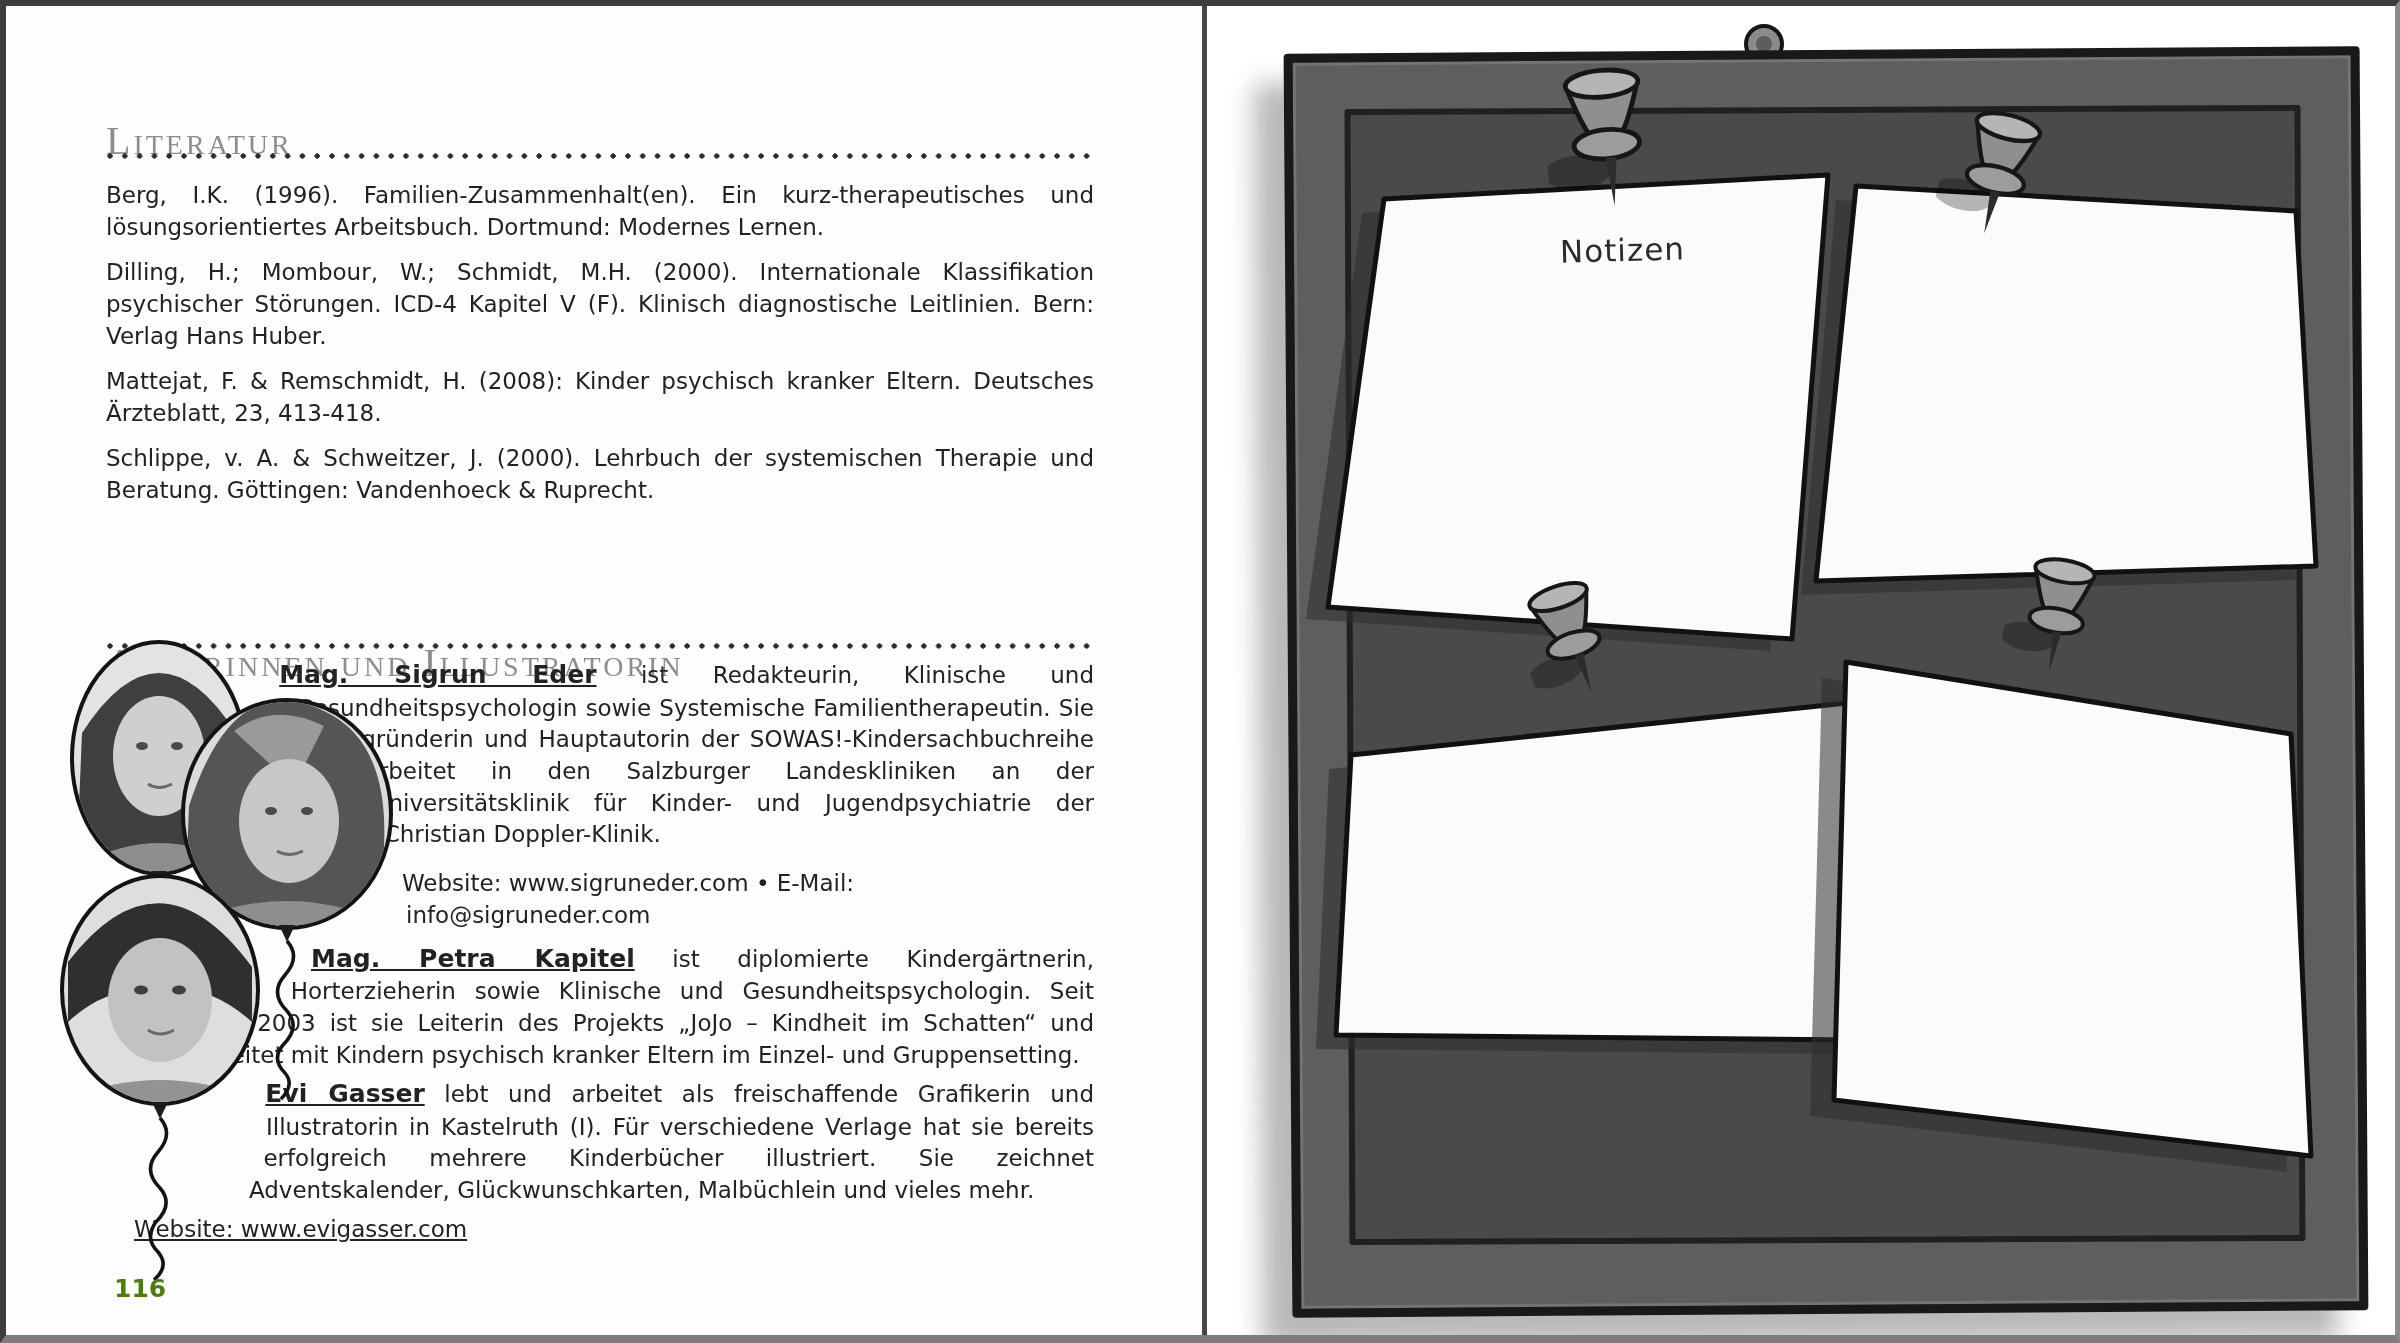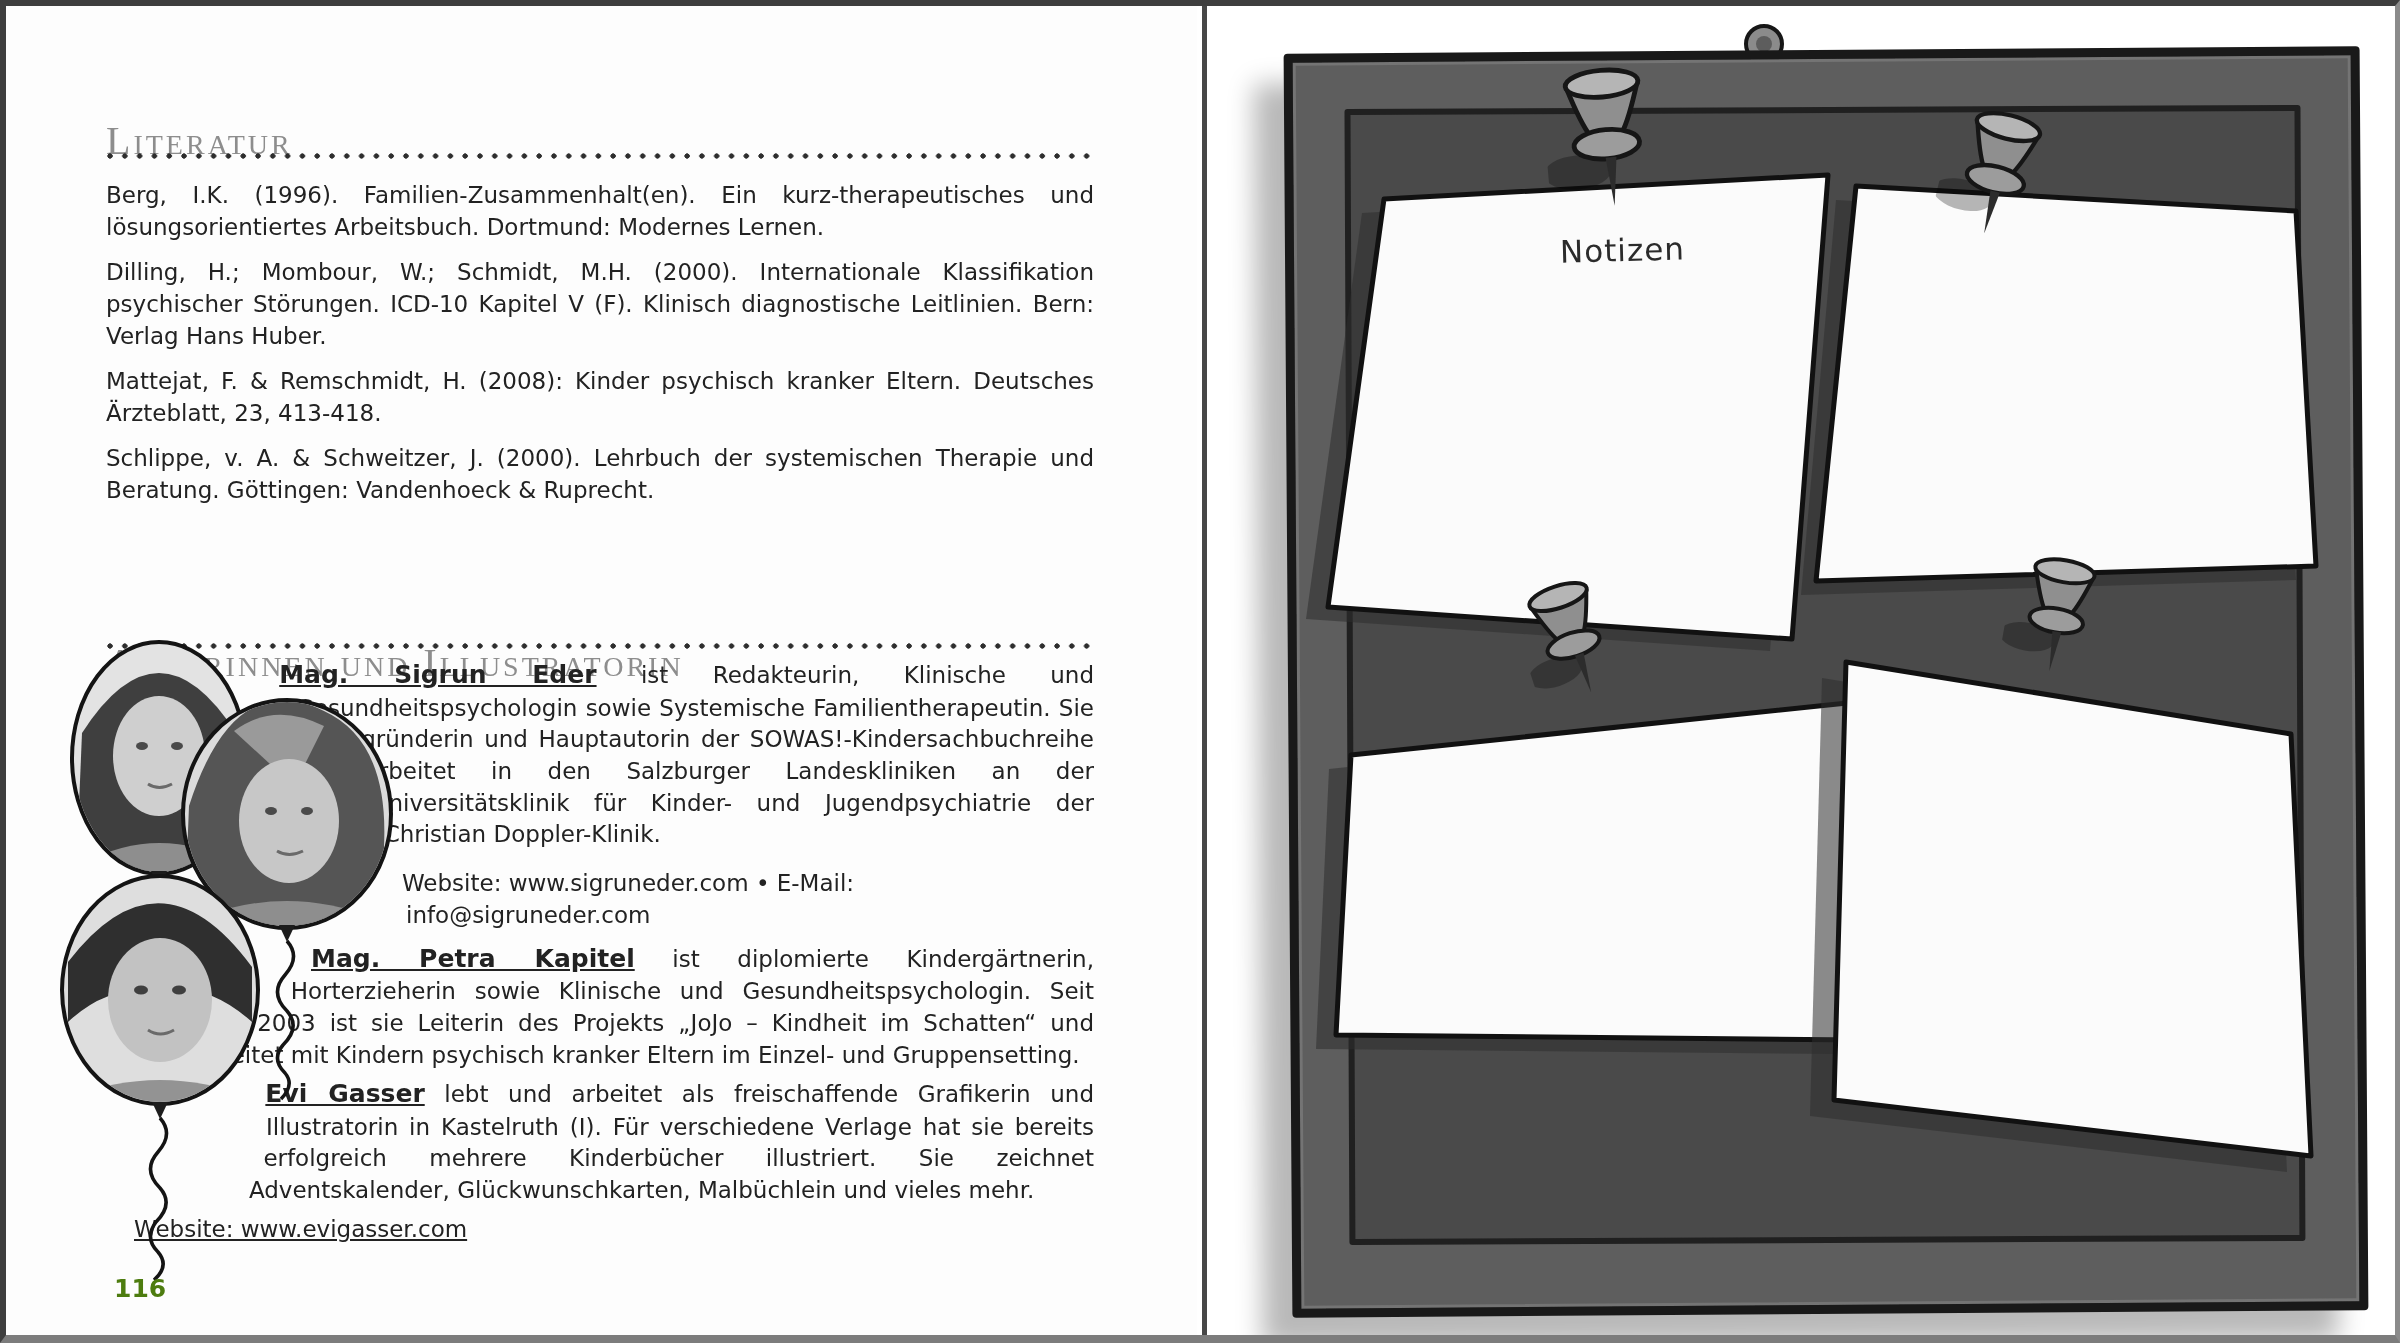--- a/index.html
+++ b/index.html
@@ -61,21 +61,21 @@
 
 <div id="spread">
 
   <div id="page-left">
 
     <h2 class="sec-heading" style="left:100px;top:78px;">Literatur</h2>
     <div class="dotline" style="left:100px;top:146px;width:988px;"></div>
 
     <div id="bib-list">
       <p>Berg, I.K. (1996). Familien-Zusammenhalt(en). Ein kurz-therapeutisches und lösungsorientiertes Arbeitsbuch. Dortmund: Modernes Lernen.</p>
-      <p>Dilling, H.; Mombour, W.; Schmidt, M.H. (2000). Internationale Klassifikation psychischer Störungen. ICD-10 Kapitel V (F). Klinisch diagnostische Leitlinien. Bern: Verlag Hans Huber.</p>
+      <p>Dilling, H.; Mombour, W.; Schmidt, M.H. (2000). Internationale Klassifikation psychischer Störungen. ICD-4 Kapitel V (F). Klinisch diagnostische Leitlinien. Bern: Verlag Hans Huber.</p>
       <p>Mattejat, F. &amp; Remschmidt, H. (2008): Kinder psychisch kranker Eltern. Deutsches Ärzteblatt, 23, 413-418.</p>
       <p>Schlippe, v. A. &amp; Schweitzer, J. (2000). Lehrbuch der systemischen Therapie und Beratung. Göttingen: Vandenhoeck &amp; Ruprecht.</p>
     </div>
 
     <h2 class="sec-heading" style="left:100px;top:600px;">Autorinnen und Illustratorin</h2>
     <div class="dotline" style="left:100px;top:636px;width:988px;"></div>
 
     <div id="authors-block">
 
       <svg class="balloon" style="left:-42px;top:-20px;" width="195" height="300" viewBox="0 0 195 300">

